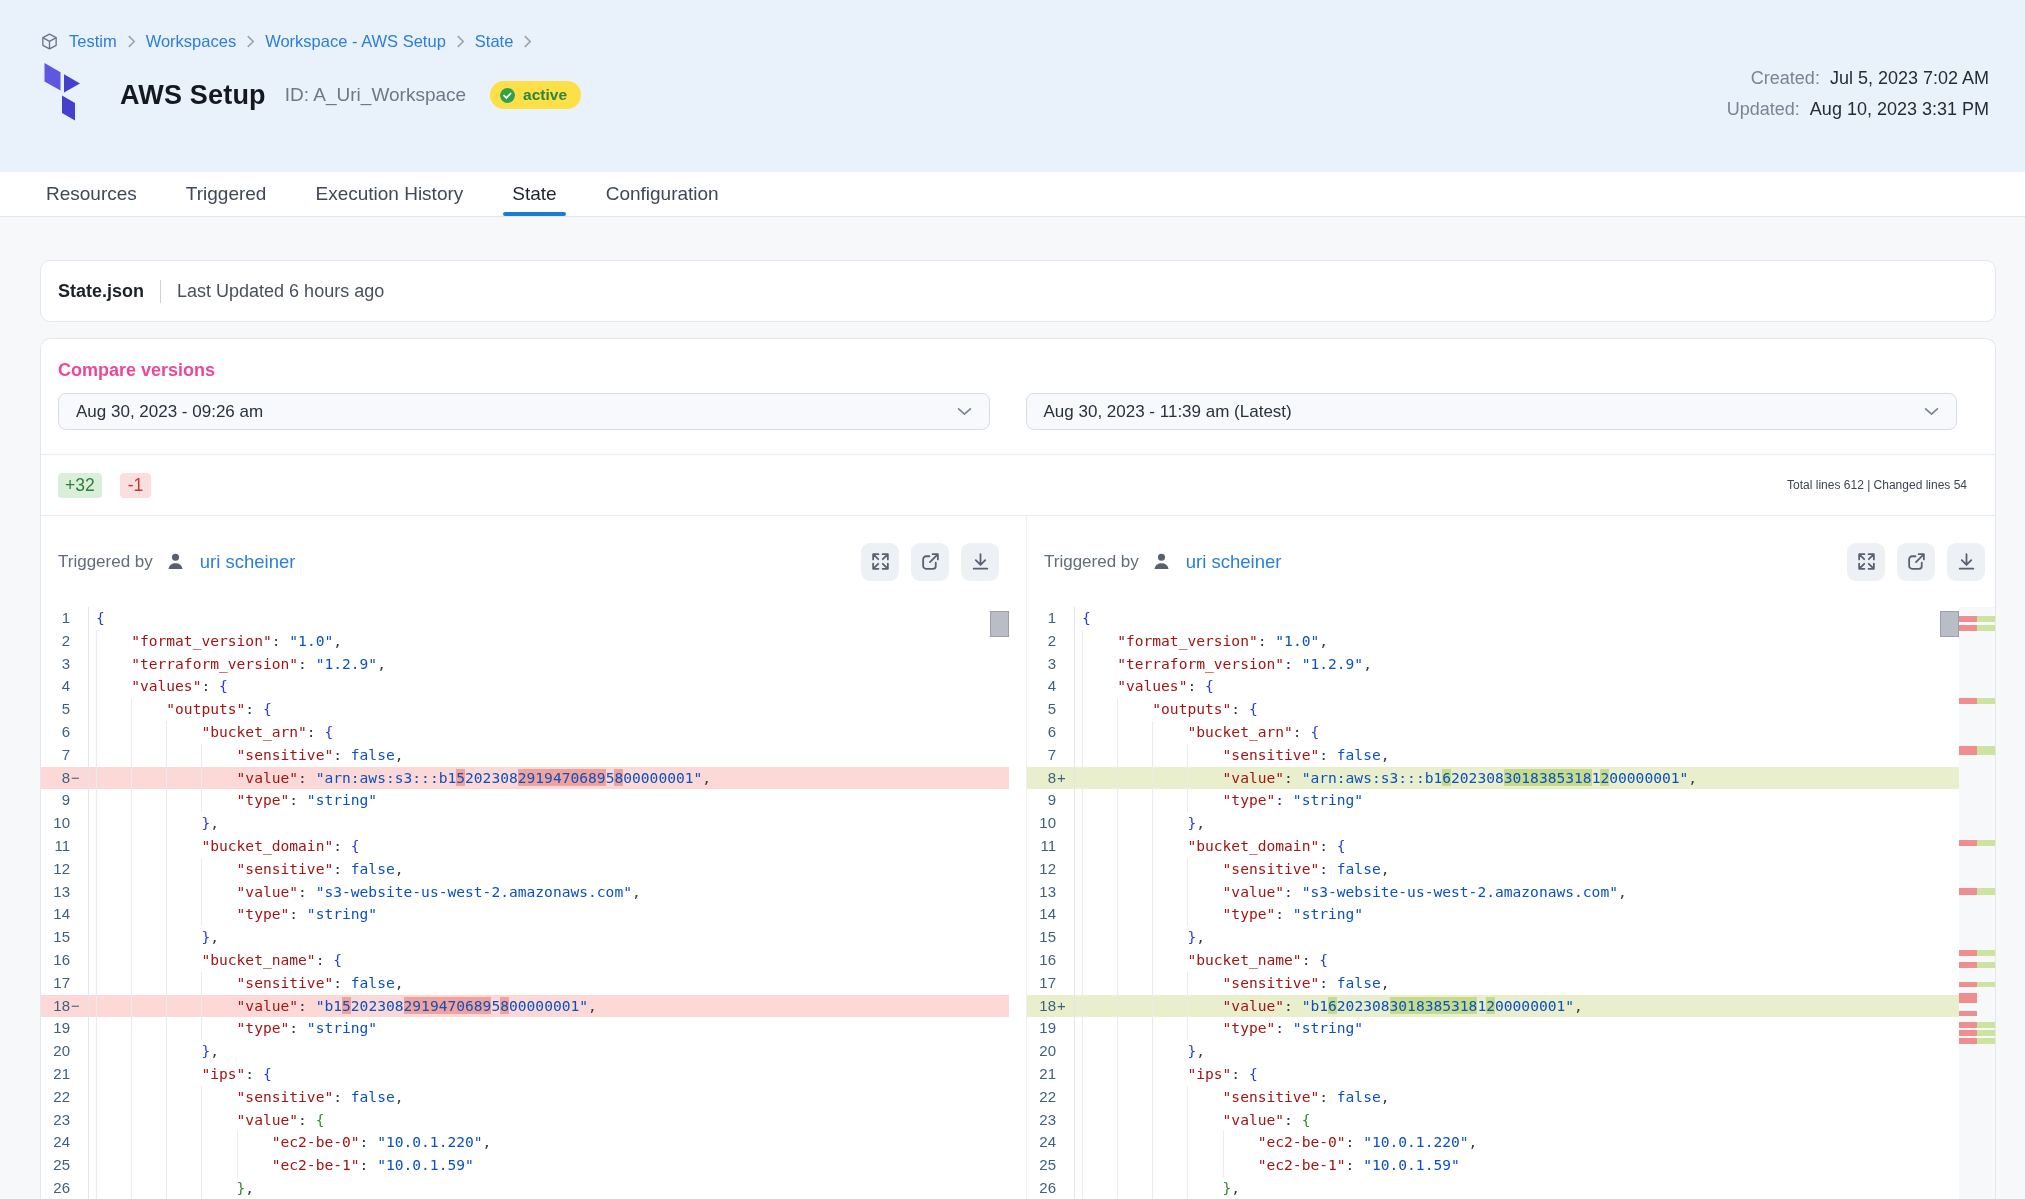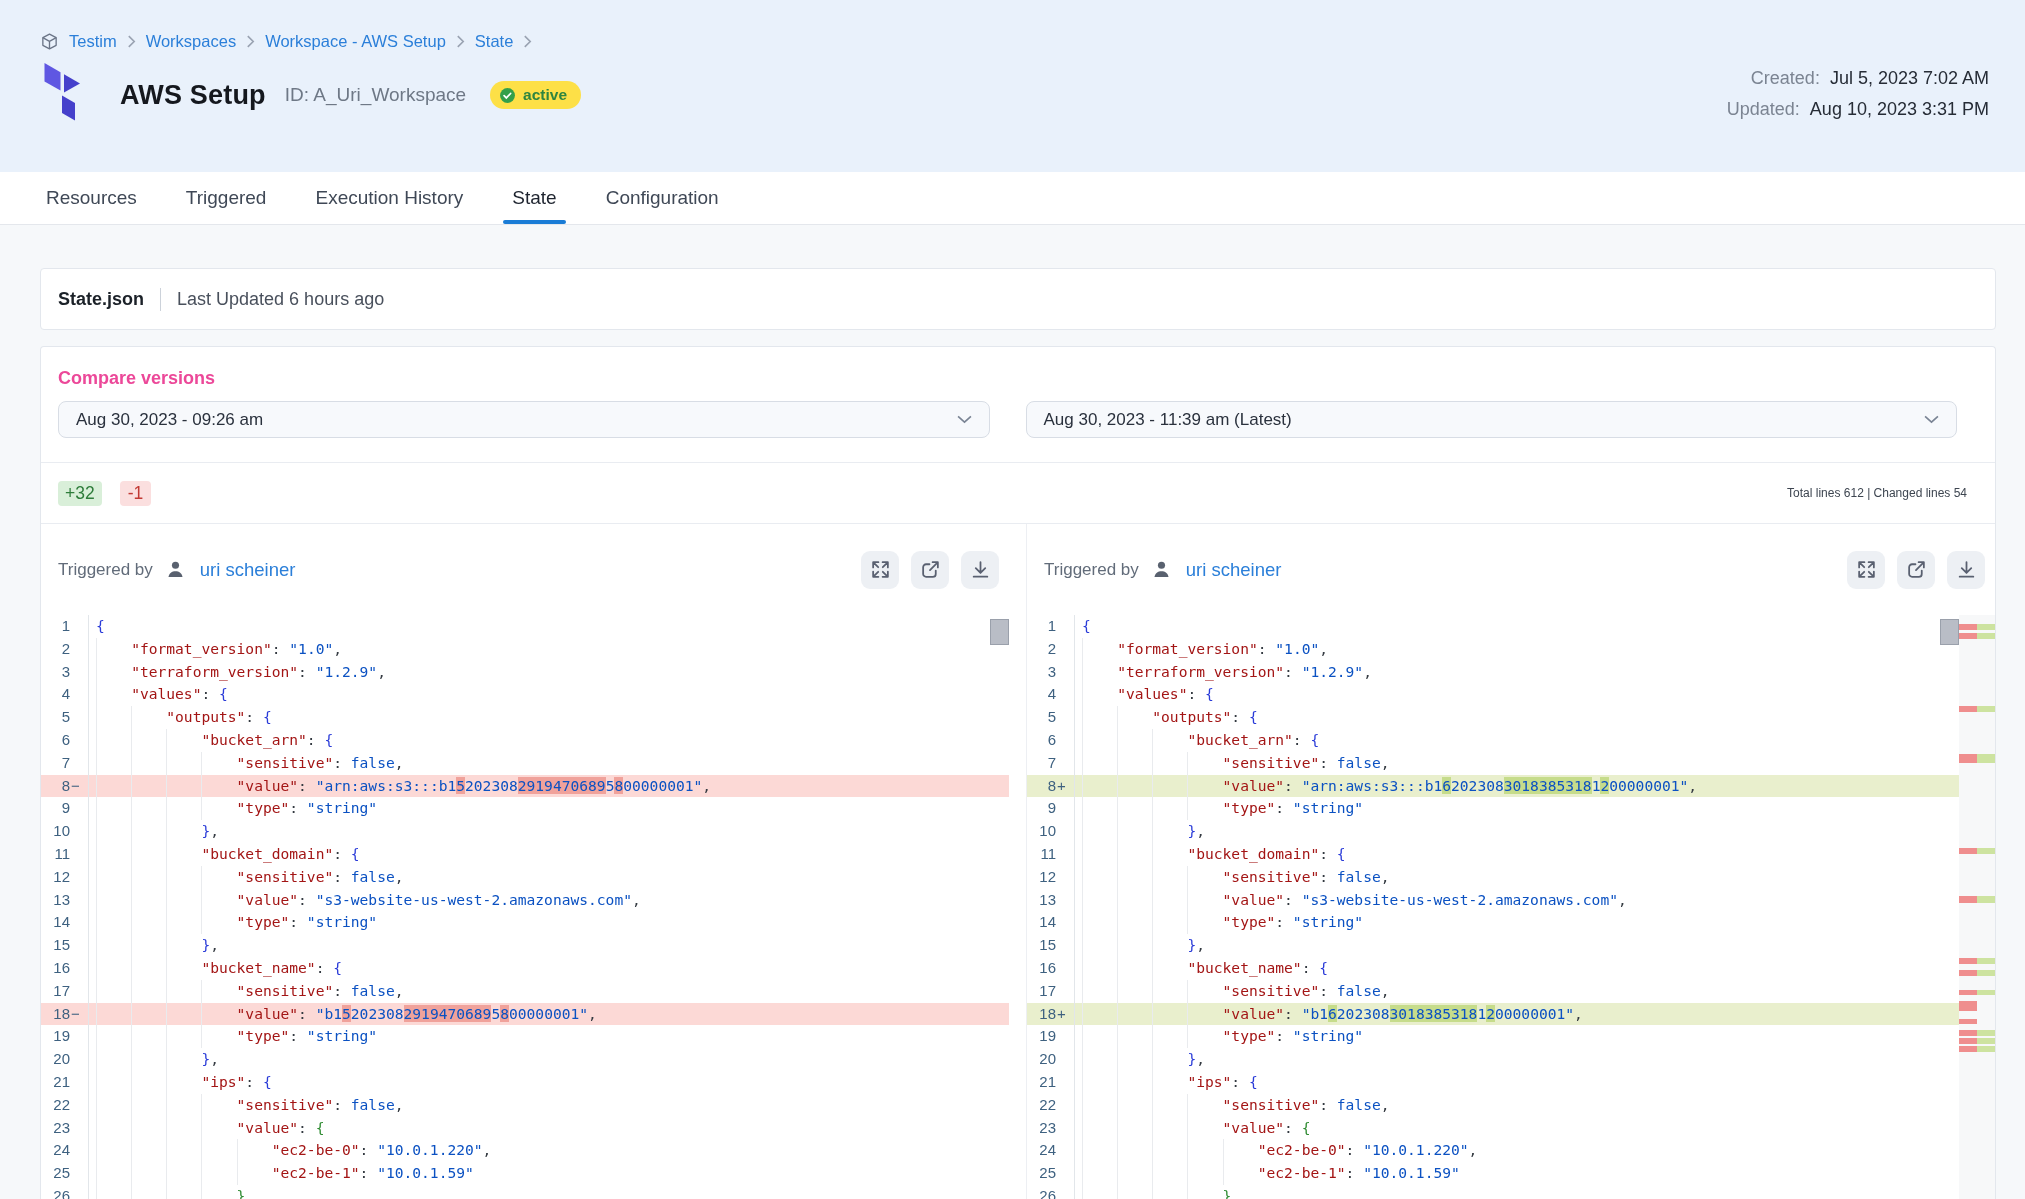--- a/index.html
+++ b/index.html
@@ -19,30 +19,30 @@
   .badge { margin-left:24px; background:#fde047; color:#2e8540; font-weight:700;
     font-size:15.5px; padding:5px 14px 5px 9px; border-radius:16px;
     display:flex; align-items:center; gap:7px; }
   .badge svg { width:17px; height:17px; }
   .meta { margin-left:auto; display:flex; flex-direction:column; gap:10px; font-size:18px; margin-top:-2px; }
   .meta-row { display:flex; justify-content:flex-end; gap:10px; }
   .meta-label { color:#7b8492; }
   .meta-value { color:#262c36; }
 
   
-  .tabbar { background:#fff; border-bottom:1px solid #e4e7ec; height:53px;
+  .tabbar { background:#fff; border-bottom:1px solid #e4e7ec; height:45px;
     display:flex; align-items:stretch; padding-left:46px; gap:49px; }
   .tab { display:flex; align-items:center; font-size:19px; color:#3f4856; position:relative; cursor:pointer; }
   .tab.active { color:#1d232e; }
   .tab.active::after { content:""; position:absolute; left:-9px; right:-9px; bottom:0;
     height:4px; background:#1a7cd6; border-radius:2px; }
 
   
   .main { padding:43px 29px 0 40px; }
-  .card { background:#fff; border:1px solid #e3e7ed; border-radius:4px; }
+  .card { background:#fff; border:1px solid #e3e7ed; border-radius:10px; }
   .filebar { display:flex; align-items:center; height:62px; padding:0 17px; gap:16px; }
   .fname { font-weight:700; font-size:18px; color:#1b2128; }
   .fsep { width:1px; height:23px; background:#ccd2da; }
   .fupd { font-size:18px; color:#49505c; }
 
   .diffcard { margin-top:16px; border-bottom:none; border-bottom-left-radius:0; border-bottom-right-radius:0; }
   .compare { padding:21px 38px 24px 17px; }
   .cmp-label { font-weight:700; font-size:18px; color:#ec4899; }
   .dds { display:grid; grid-template-columns:1fr 1fr; gap:36px; margin-top:12px; }
   .dd { height:37px; background:#f7f9fc; border:1px solid #d8dde5; border-radius:8px;

